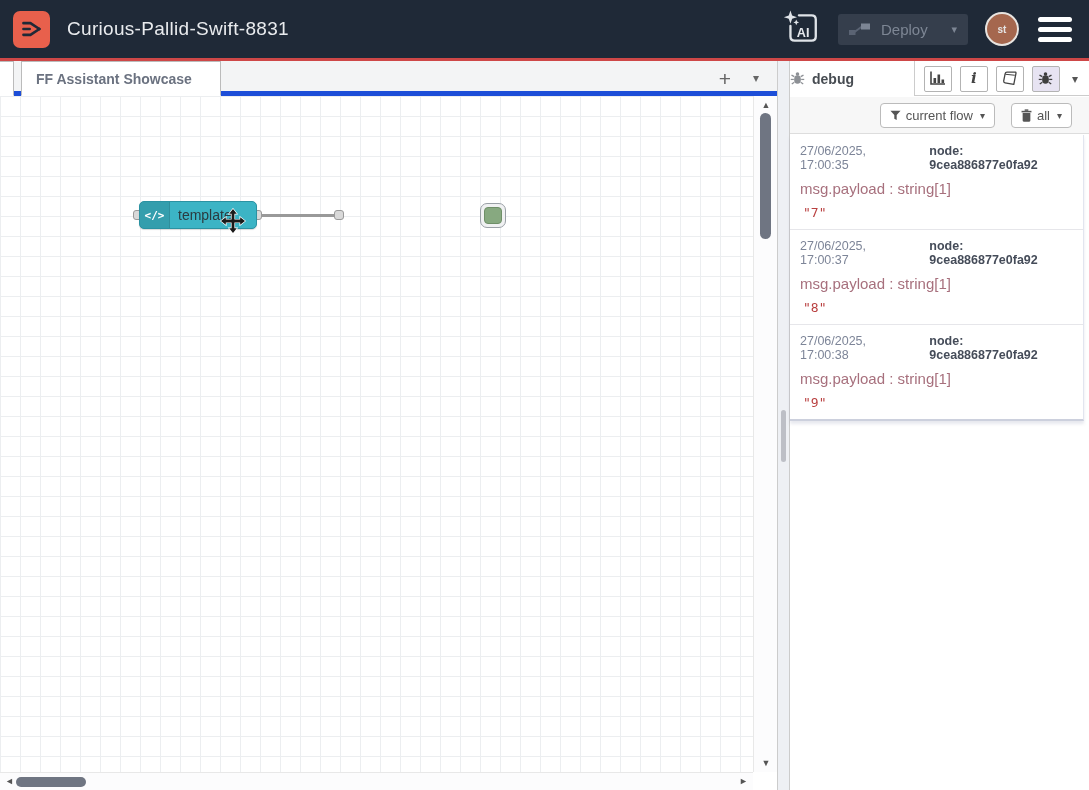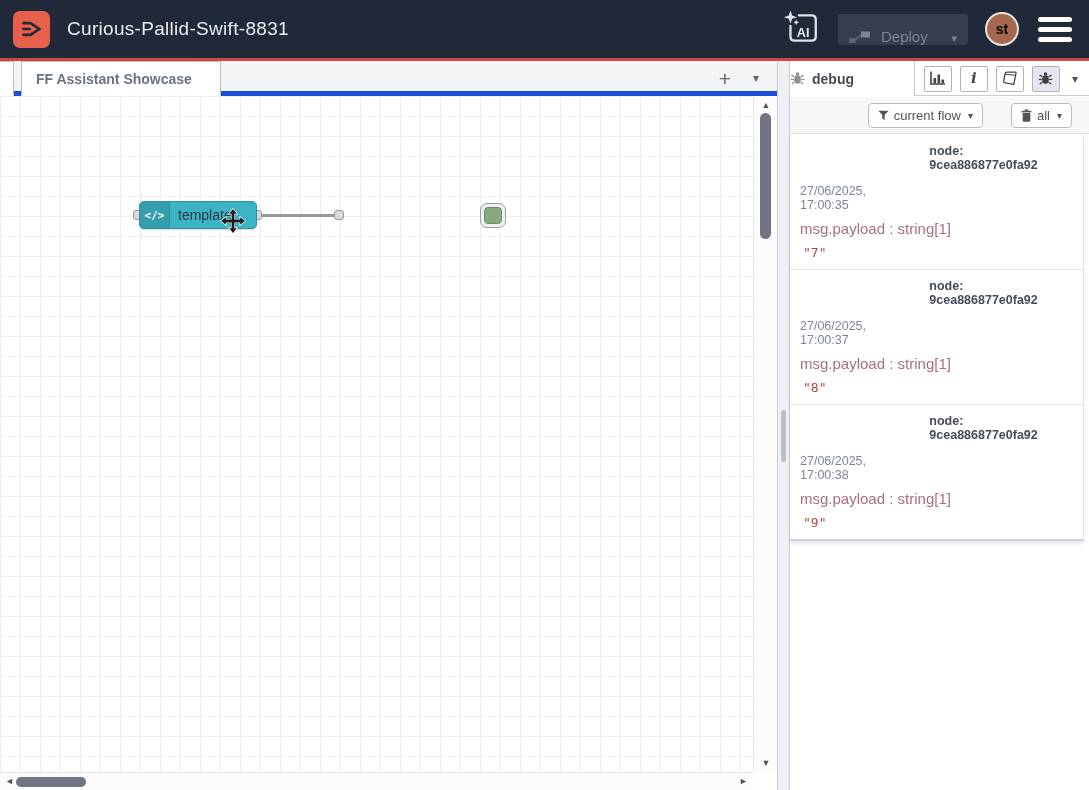--- a/index.html
+++ b/index.html
@@ -10,25 +10,25 @@
   .header { position:absolute; left:0; top:0; width:1089px; height:58px;
             background:var(--header_bg,#1f2937); display:flex; align-items:center; }
   .redline { position:absolute; left:0; top:58px; width:1089px; height:3px;
              background:var(--divider_red,#ce4747); }
   .logo { width:37px; height:37px; margin-left:13px; border-radius:7px;
           background:var(--brand_red,#e8604c); display:flex; align-items:center; justify-content:center; }
   .title { color:#e9ebee; font-size:19px; margin-left:17px; letter-spacing:.3px; }
   .header-right { margin-left:auto; display:flex; align-items:center; gap:17px; padding-right:15px; }
   .ai-btn { width:40px; height:40px; display:flex; align-items:flex-start; justify-content:center; cursor:pointer; }
   .deploy { height:31px; width:130px; background:#353e4c; border-radius:3px; display:flex;
-            align-items:flex-end; padding:0 11px; color:#7d8694; font-size:15px; }
+            align-items:center; padding:0 11px; color:#7d8694; font-size:15px; }
   .deploy .dep-label { margin-left:10px; }
   .deploy .chev { margin-left:auto; font-size:11px; color:#7d8694; }
   .avatar { width:34px; height:34px; border-radius:50%; background:var(--avatar_bg,#a5674e);
-            border:2px solid #e8e4e0; color:#000000; font-size:14px; font-weight:700;
+            border:2px solid #e8e4e0; color:#e5e5e5; font-size:10px; font-weight:700;
             display:flex; align-items:center; justify-content:center; }
   .hamburger { display:flex; flex-direction:column; gap:5px; padding:4px 2px; }
   .hamburger span { display:block; width:34px; height:5px; background:#fff; border-radius:2.5px; }
 
   
   .main { position:absolute; left:0; top:61px; width:1089px; height:729px; }
   .workspace { position:absolute; left:0; top:0; width:777px; height:729px; }
   .separator { position:absolute; left:777px; top:0; width:13px; height:729px;
                background:#eef0f4; border-left:1px solid #ccc; border-right:1px solid #ccc; }
   .separator .grip { position:absolute; left:3px; top:349px; width:5px; height:52px;
@@ -107,33 +107,33 @@
               gap:8px; padding-right:11px; }
   .icon-btn { width:28px; height:26px; background:#fff; border:1px solid #b3b3b3; border-radius:2px;
               display:flex; align-items:center; justify-content:center; color:#444; cursor:pointer; }
   .icon-btn.active { background:#e7e3f2; }
   .icon-btn .serif-i { font-family:"DejaVu Serif",serif; font-weight:700; font-style:italic;
               font-size:15px; line-height:1; }
   .sb-tools .chev { font-size:12px; color:#555; margin-left:4px; cursor:pointer; }
 
   .sb-filter { position:absolute; left:0; top:36px; width:299px; height:37px; background:#f7f7f7;
                border-bottom:1px solid #ddd; display:flex; align-items:center; justify-content:flex-end;
-               gap:28px; padding-right:17px; }
+               gap:16px; padding-right:17px; }
   .filter-btn { height:25px; background:#fff; border:1px solid #bbb; border-radius:4px;
                 display:flex; align-items:center; gap:5px; padding:0 9px; color:#555;
                 font-size:13px; cursor:pointer; }
   .filter-btn .chev { font-size:10px; color:#555; margin-left:2px; }
 
   .msg-list { position:absolute; left:0; top:74px; width:294px; background:#fff;
               border-right:1px solid #e2e5ef; border-bottom:2px solid #ccd0dd;
               box-shadow:0 3px 3px rgba(120,130,160,.18); }
   .msg { padding:9px 10px 9px 10px; border-bottom:1px solid #e6e6ea; }
   .msg:last-child { border-bottom:none; }
   .msg .meta { display:flex; gap:13px; font-size:12.5px; }
-  .msg .ts { color:var(--timestamp,#7d8598);margin-top:40px; }
+  .msg .ts { color:var(--timestamp,#7d8598); }
   .msg .nid { color:var(--node_id,#454c59); font-weight:600; }
   .msg .path { margin-top:8px; font-size:15px; color:var(--meta_rose,#a7707d); }
   .msg .val { margin-top:8px; font-family:"DejaVu Sans Mono",monospace; font-size:13px;
               font-weight:500; color:var(--value_red,#b94040); padding-left:3px; }
 </style>
 </head>
 <body>
 
 <header class="header">
   <div class="logo">

